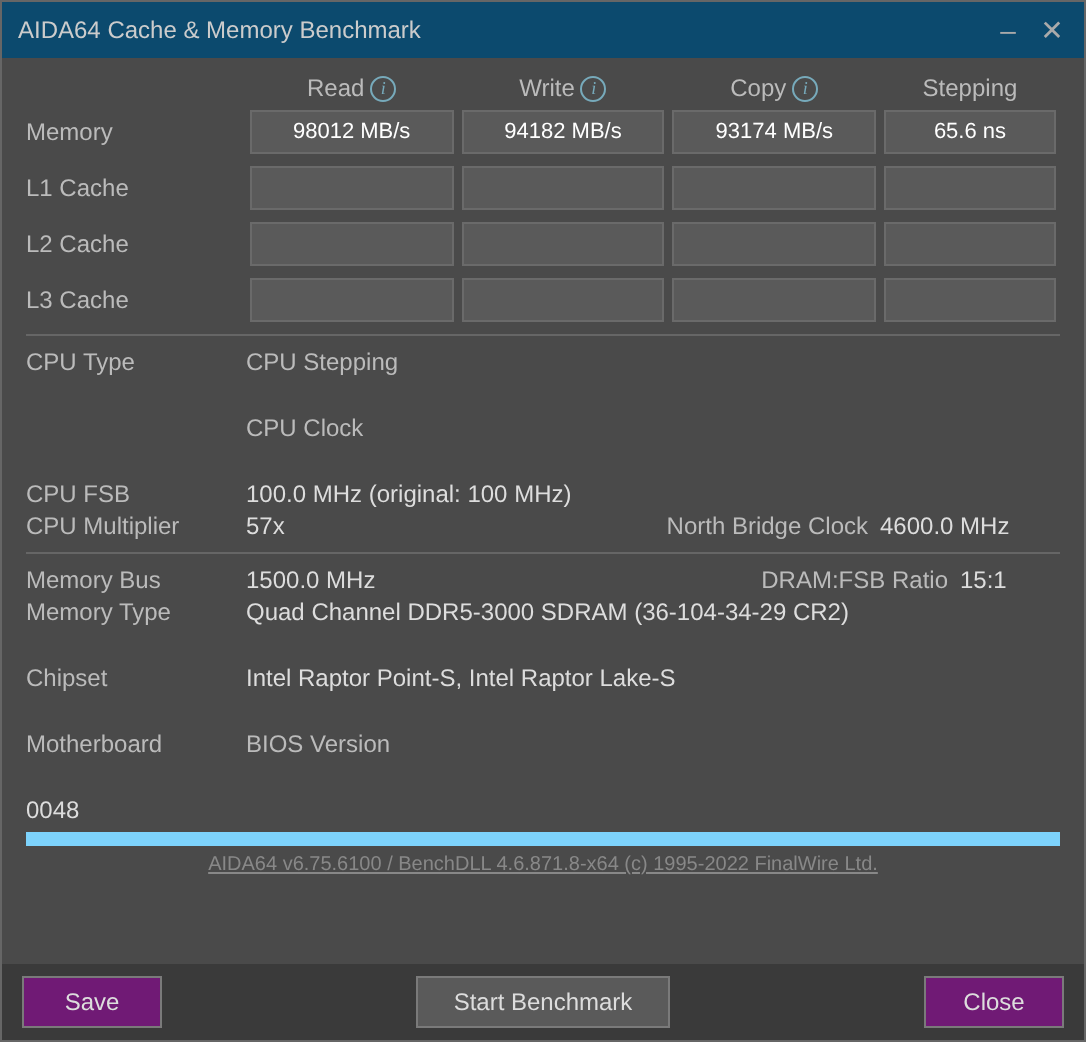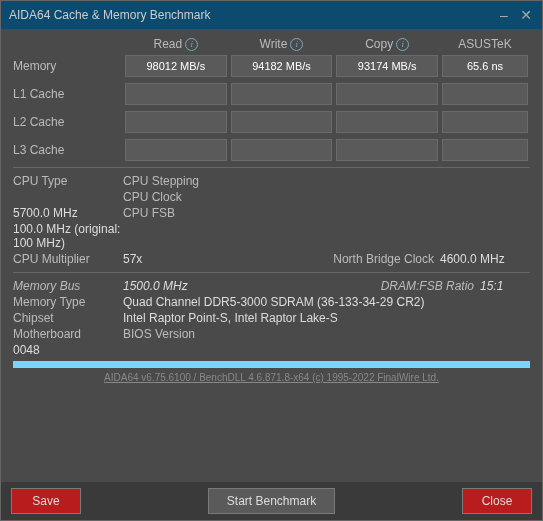--- a/index.html
+++ b/index.html
@@ -124,21 +124,21 @@
       color: #5a5a5a;
     }
     .divider {
       border: none;
       border-top: 1px solid #666;
       margin: 6px 0;
     }
     .info-grid {
       display: grid;
       grid-template-columns: 110px 1fr;
-      row-gap: 2px;
+      row-gap: 19px;
       margin-bottom: 2px;
     }
     .info-label {
       color: #bbb;
       font-size: 12px;
     }
     .info-value {
       color: #ddd;
       font-size: 12px;
     }
@@ -154,21 +154,21 @@
     .bottom-bar {
       background: #3a3a3a;
       padding: 6px 10px;
       display: flex;
       justify-content: space-between;
       align-items: center;
       flex-shrink: 0;
       height: 38px;
     }
     .btn {
-      background: #b91c1c;
+      background: #701a75;
       border: 1px solid #7a7a7a;
       color: #ddd;
       padding: 4px 18px;
       font-size: 12px;
       cursor: pointer;
       min-width: 70px;
       height: 26px;
     }
     .btn-primary {
       background: #5a5a5a;
@@ -197,21 +197,21 @@
       </div>
       <div class="bench-header-cell">
         <span>Write</span>
         <span class="info-icon">i</span>
       </div>
       <div class="bench-header-cell">
         <span>Copy</span>
         <span class="info-icon">i</span>
       </div>
       <div class="bench-header-cell">
-        <span>ASUSTeK</span>
+        <span>Stepping</span>
       </div>
     </div>
 
     <div class="bench-row">
       <div class="row-label">Memory</div>
       <div class="bench-cell">
         <input class="bench-input filled" readonly="" value="98012 MB/s" style="">
       </div>
       <div class="bench-cell">
         <input class="bench-input filled" readonly="" value="94182 MB/s" style="">
@@ -248,44 +248,43 @@
       <div class="bench-cell"><input class="bench-input empty" readonly="" style=""></div>
     </div>
 
     <hr class="divider">
 
     <div class="info-grid">
       <div class="info-label">CPU Type</div>
       <div class="info-label">CPU Stepping</div>
       <div class="info-value"></div>
       <div class="info-label">CPU Clock</div>
-      <div class="info-value">5700.0 MHz</div>
       <div class="info-label">CPU FSB</div>
       <div class="info-value">100.0 MHz  (original: 100 MHz)</div>
     </div>
 
     <div style="display:grid; grid-template-columns: 110px 1fr auto 90px; align-items:center; margin-bottom:2px;">
       <div class="info-label">CPU Multiplier</div>
       <div class="info-value">57x</div>
       <div class="info-label" style="color:#bbb;font-size:12px;white-space:nowrap;padding-right:6px;">North Bridge Clock</div>
       <div class="info-value">4600.0 MHz</div>
     </div>
 
     <hr class="divider">
 
-    <div style="display:grid; grid-template-columns: 110px 1fr auto 50px; align-items:center; margin-bottom:2px;font-style:italic;">
+    <div style="display:grid; grid-template-columns: 110px 1fr auto 50px; align-items:center; margin-bottom:2px;">
       <div class="info-label">Memory Bus</div>
       <div class="info-value">1500.0 MHz</div>
       <div class="info-label" style="color:#bbb;font-size:12px;white-space:nowrap;padding-right:6px;">DRAM:FSB Ratio</div>
       <div class="info-value">15:1</div>
     </div>
 
     <div class="info-grid">
       <div class="info-label">Memory Type</div>
-      <div class="info-value">Quad Channel DDR5-3000 SDRAM  (36-133-34-29 CR2)</div>
+      <div class="info-value">Quad Channel DDR5-3000 SDRAM  (36-104-34-29 CR2)</div>
       <div class="info-label">Chipset</div>
       <div class="info-value">Intel Raptor Point-S, Intel Raptor Lake-S</div>
       <div class="info-label">Motherboard</div>
       <div class="info-label">BIOS Version</div>
       <div class="info-value">0048</div>
     </div>
 
     <div class="footer-text">AIDA64 v6.75.6100 / BenchDLL 4.6.871.8-x64  (c) 1995-2022 FinalWire Ltd.</div>
   </div>
 

